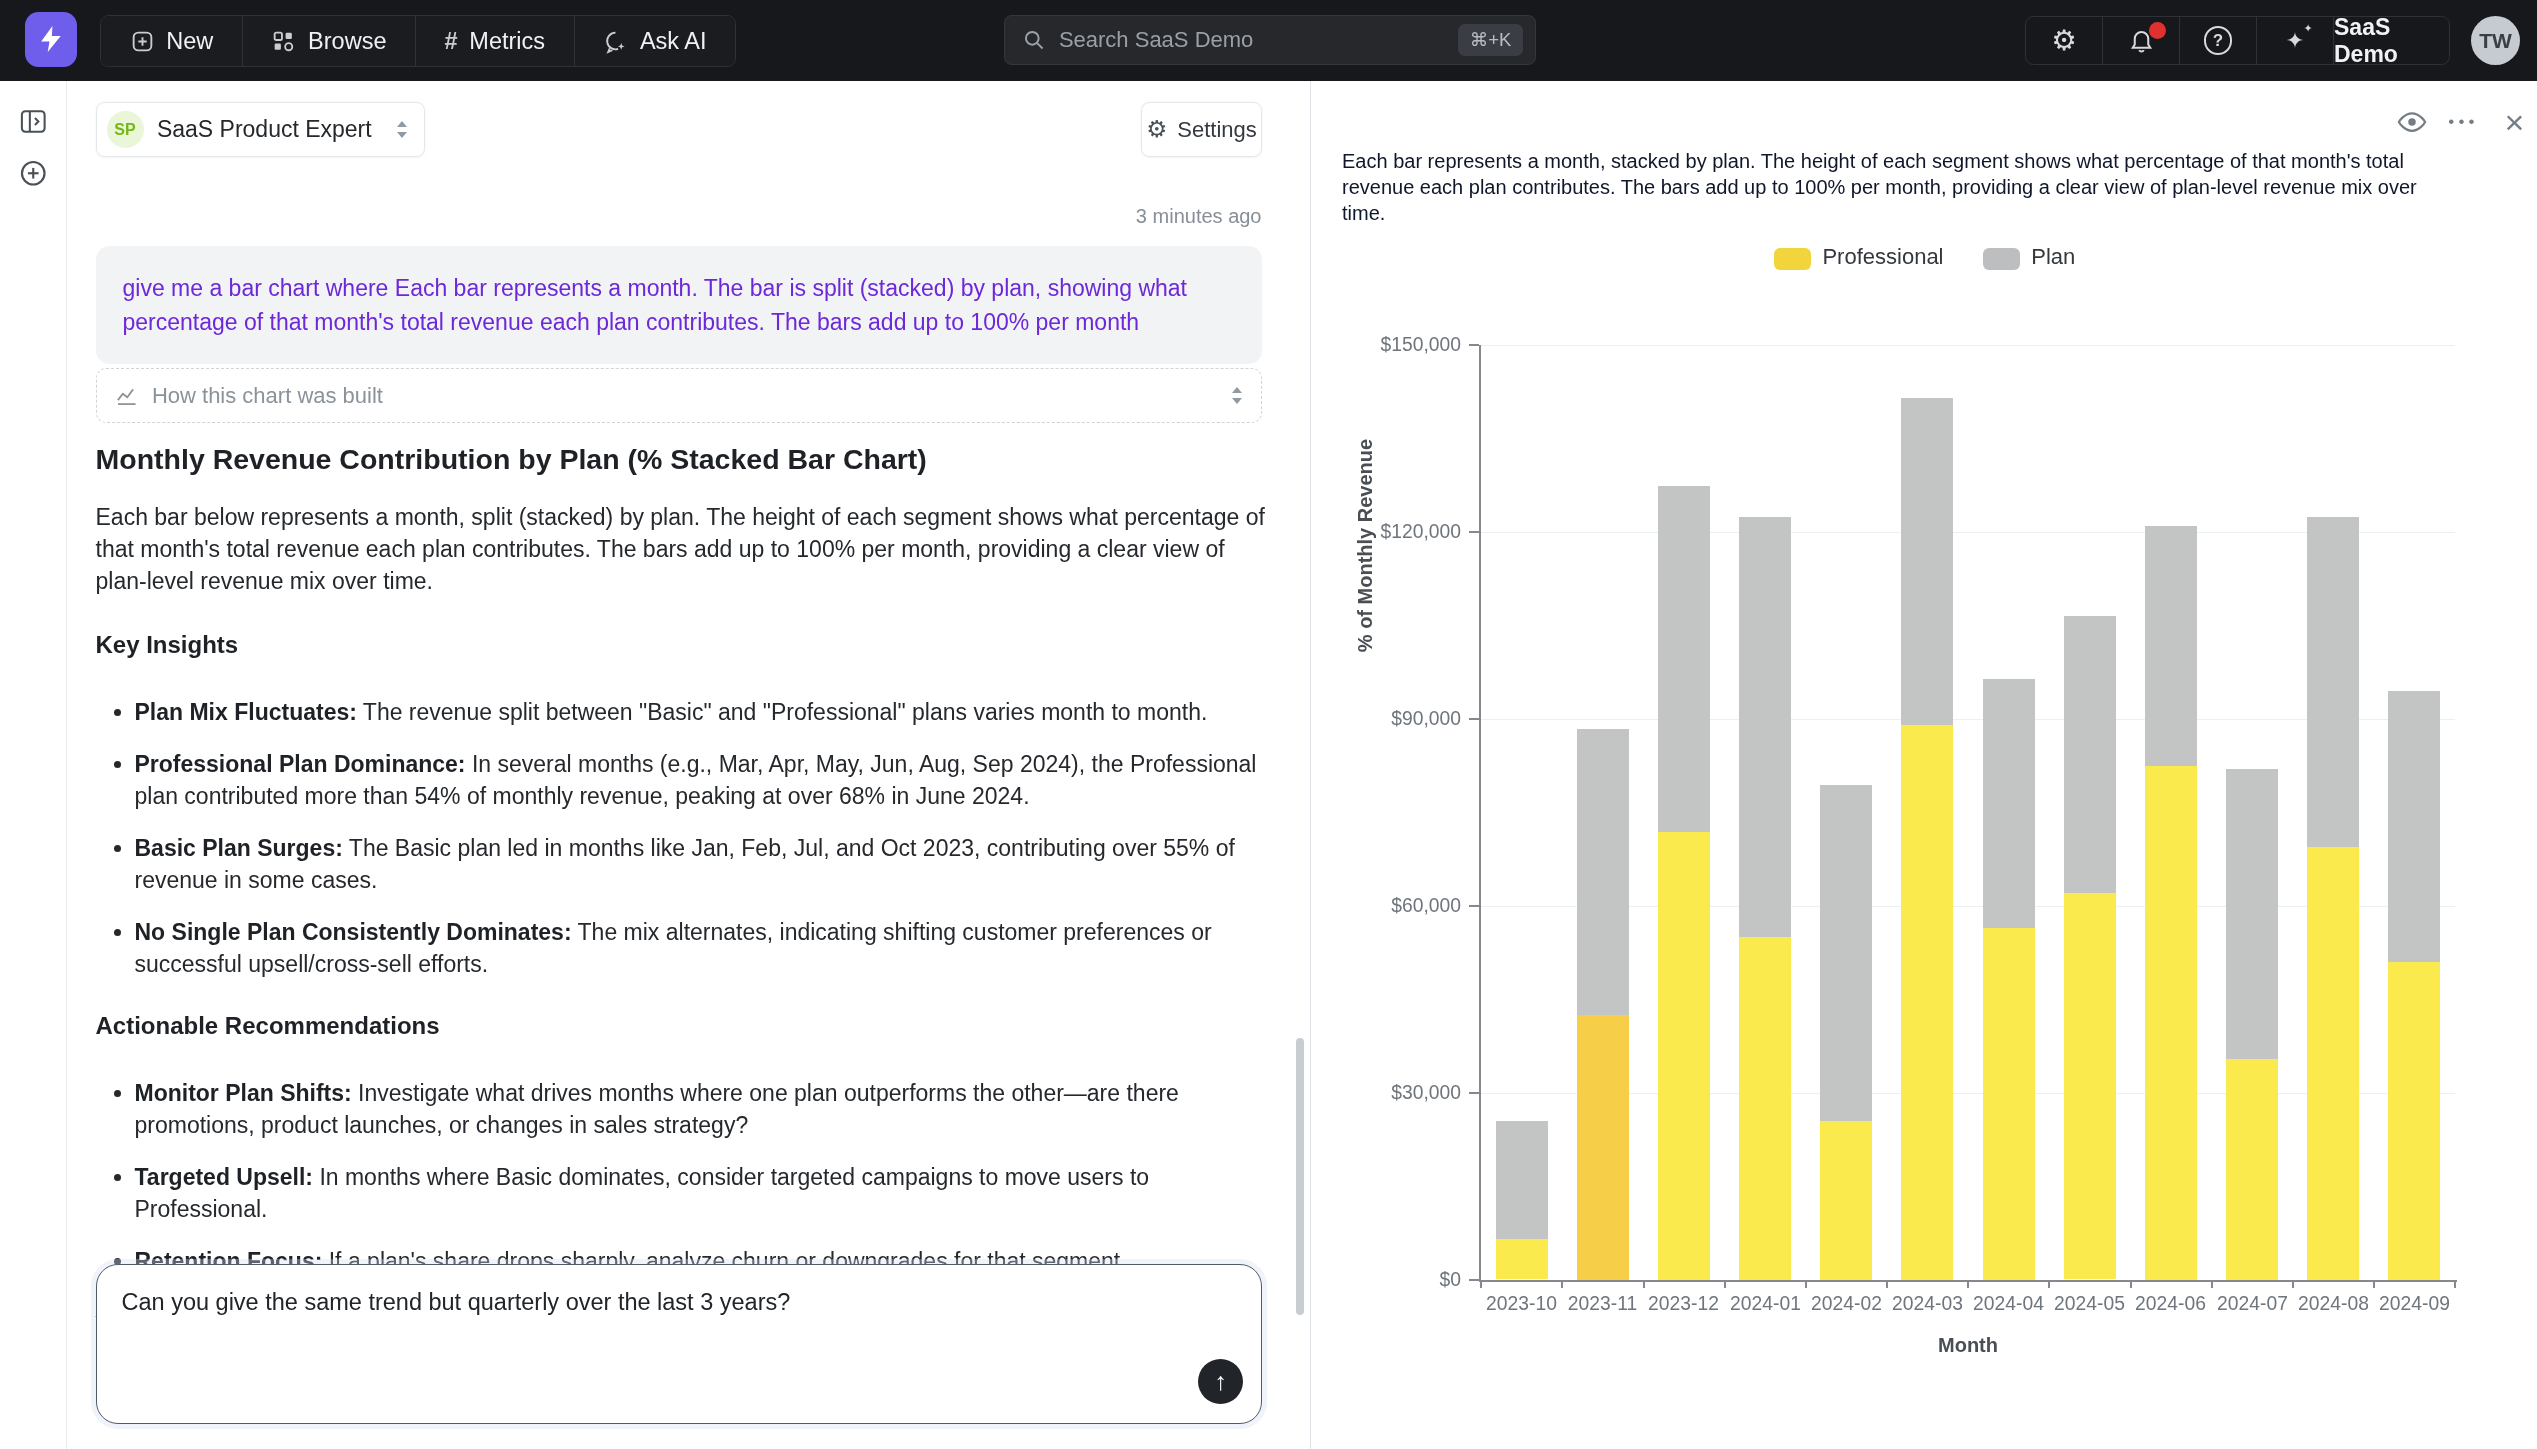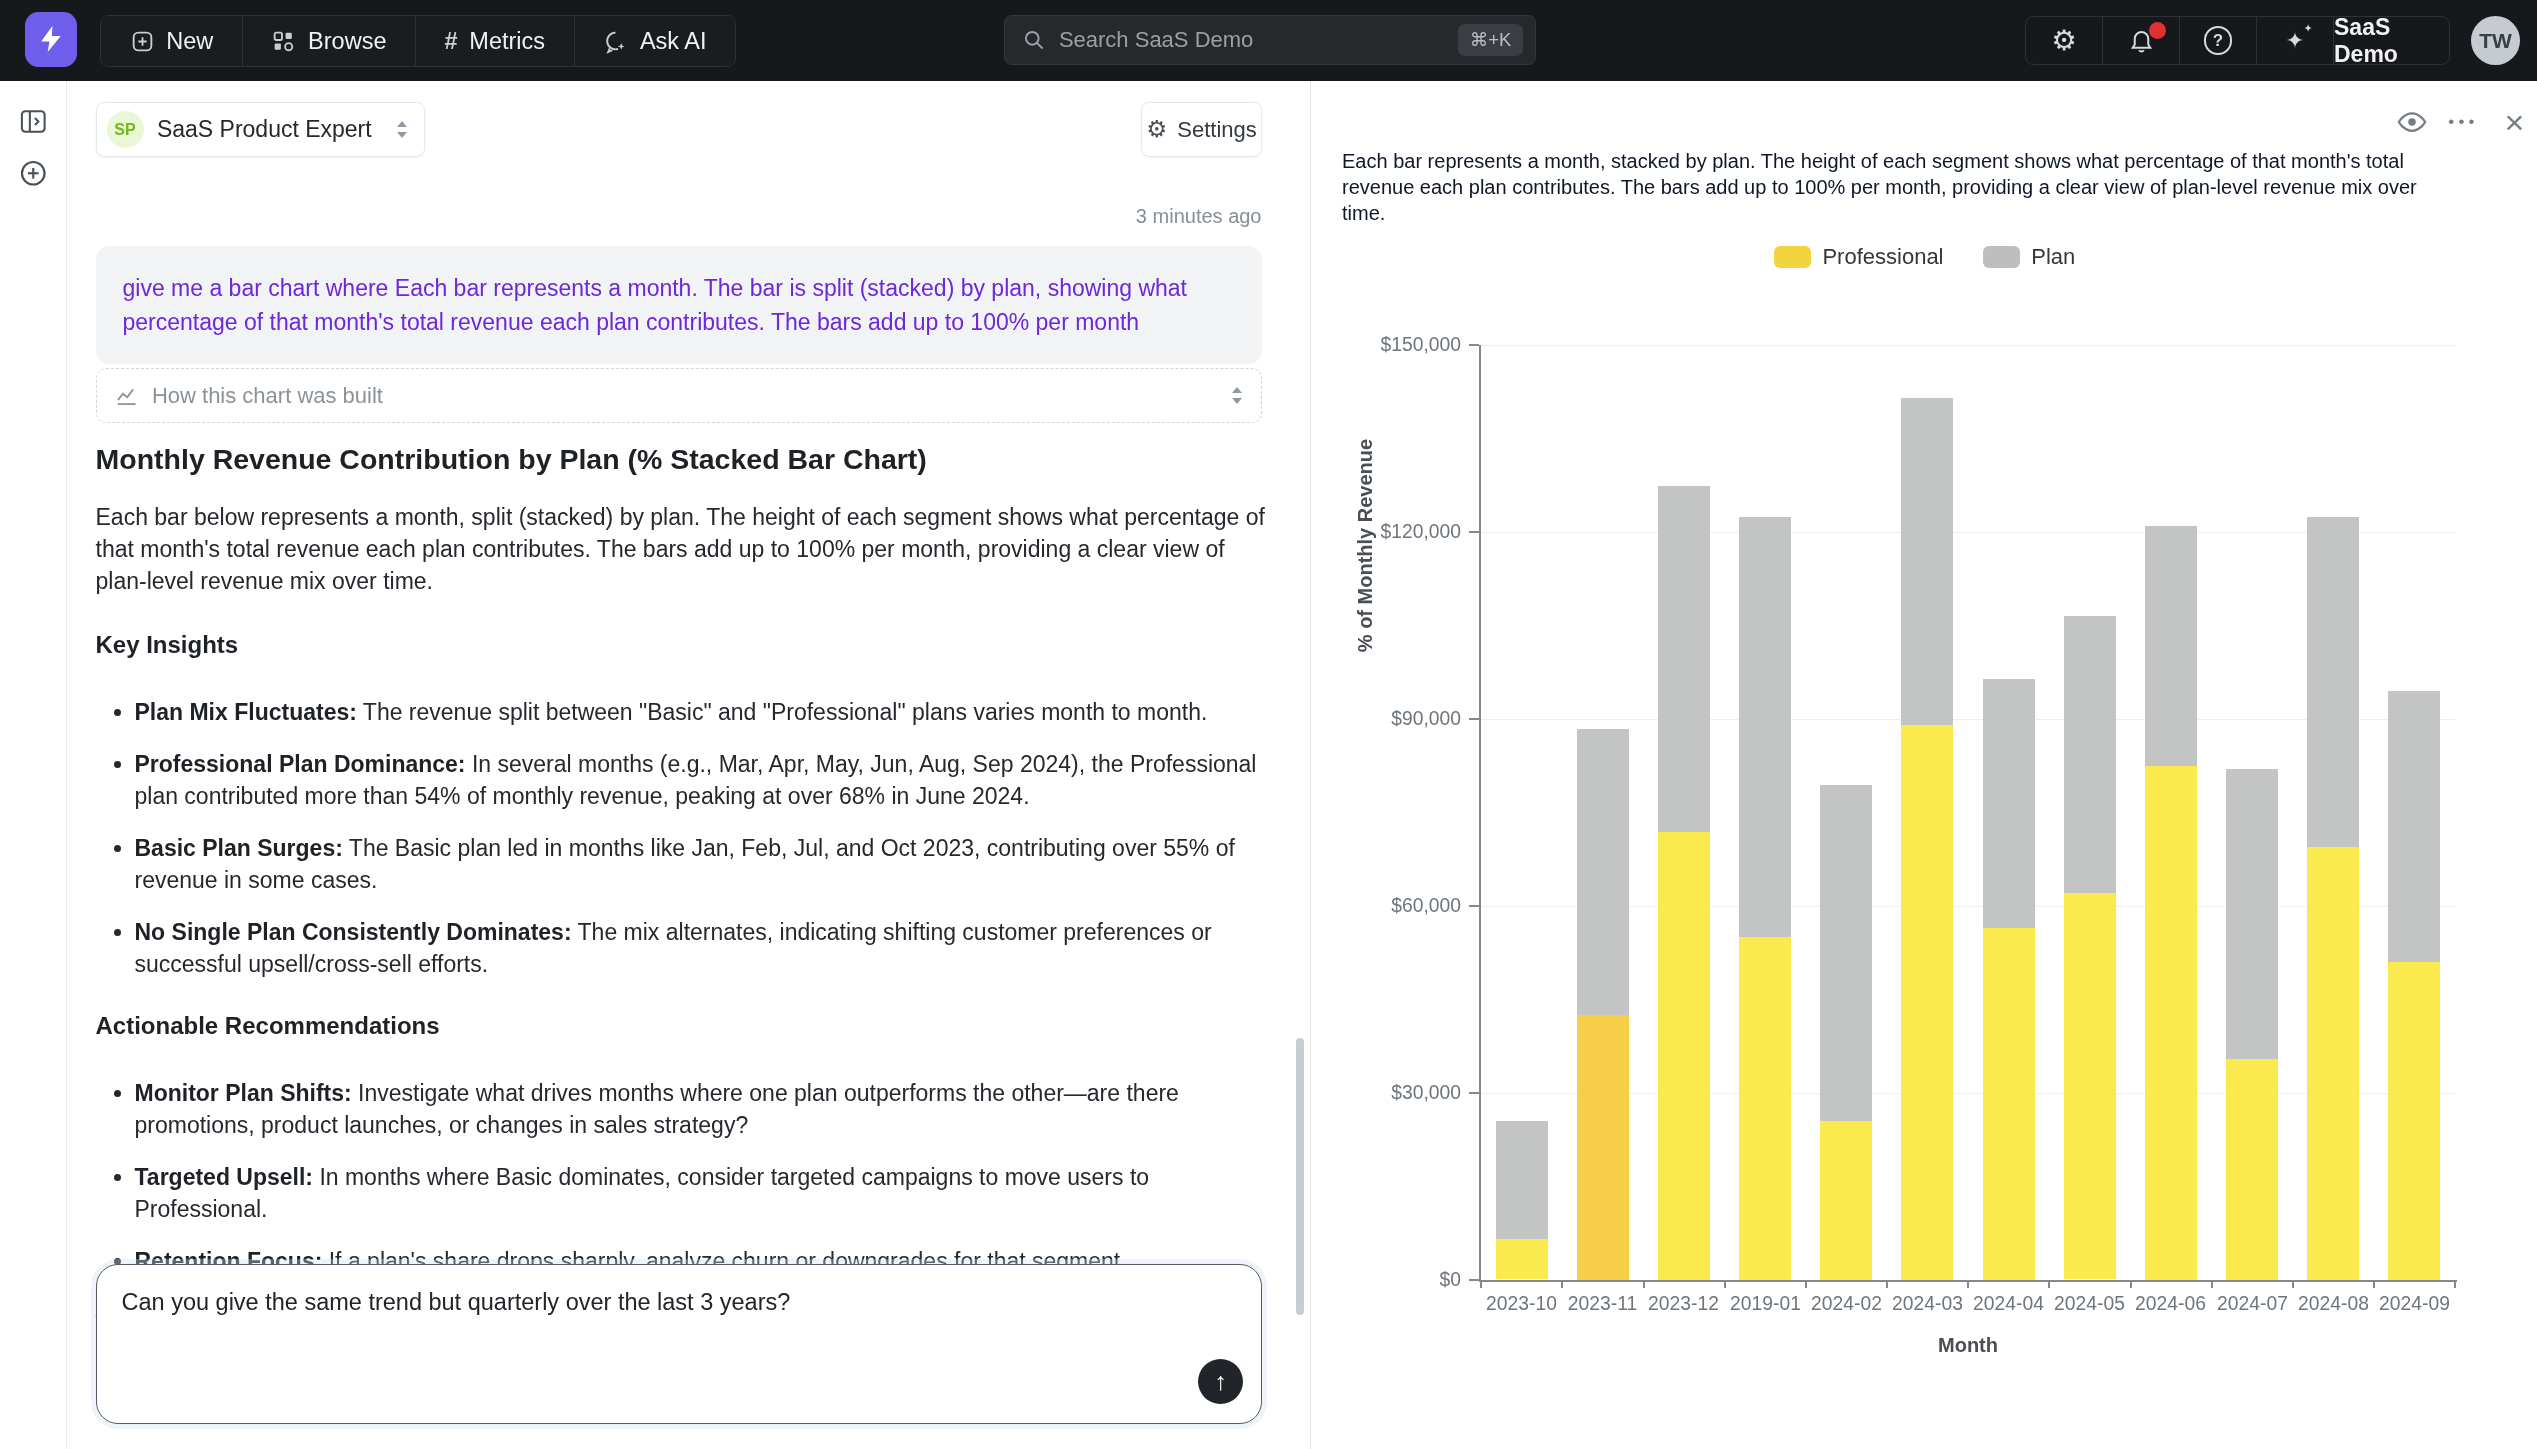--- a/index.html
+++ b/index.html
@@ -87,21 +87,21 @@
     background:#C7CDD3; border-radius:4.2px; cursor:pointer; }
 
   
   .panel { position:absolute; left:1311px; top:81px; width:1227px; height:1369px; background:#fff; }
   .panel-title { position:absolute; left:31px; top:22px; width:1033px; font-size:26px; font-weight:700; color:#1A1D21; }
   .panel-ico { position:absolute; top:23.5px; width:35px; height:35px; display:flex; align-items:center;
     justify-content:center; cursor:pointer; color:#757E86; }
   .panel-desc { position:absolute; left:31px; top:67px; width:1085px; font-size:20px; line-height:26px; color:#0f172a; }
   .legend { position:absolute; left:0; top:163px; width:1227px; display:flex; justify-content:center;
     align-items:center; gap:39px; }
-  .legend-item { display:flex; align-items:center; gap:11.8px; cursor:pointer; }
+  .legend-item { display:flex; align-items:flex-end; gap:11.8px; cursor:pointer; }
   .legend-swatch { width:37px; height:22px; border-radius:5.9px; }
   .legend-label { font-size:22px; color:#33383D; }
 
   .chart-area { position:absolute; left:170px; top:264px; width:974px; height:935px; }
   .chart-area .axis-y { position:absolute; left:-1.7px; top:0; width:1.7px; height:100%; background:#85898E; }
   .chart-area .axis-x { position:absolute; left:-1.7px; bottom:-1.7px; width:calc(100% + 3.4px); height:1.7px; background:#85898E; }
   .gridline { position:absolute; left:0; width:100%; height:0.8px; background:#ECEFF3; }
   .ytick { position:absolute; left:-11.8px; width:10px; height:1.7px; background:#85898E; }
   .ylabel { position:absolute; right:calc(100% + 20px); width:168px; text-align:right;
     font-size:19.3px; color:#6E757C; }
@@ -349,21 +349,21 @@
       <div class="xlabel" style="left: 81px; width: 81px;">2023-11</div>
       <div class="bar" style="left: 177px; width: 52px; height: 794px;">
         <div class="seg-basic" style="height: 346px; background: rgb(195, 196, 196);"></div>
         <div class="seg-pro" style="height: 449px; background: rgb(251, 234, 77);"></div>
       </div>
       <div class="xlabel" style="left: 162px; width: 81px;">2023-12</div>
       <div class="bar" style="left: 258px; width: 52px; height: 763px;">
         <div class="seg-basic" style="height: 421px; background: rgb(195, 196, 196);"></div>
         <div class="seg-pro" style="height: 343px; background: rgb(251, 234, 77);"></div>
       </div>
-      <div class="xlabel" style="left: 244px; width: 81px;">2019-01</div>
+      <div class="xlabel" style="left: 244px; width: 81px;">2024-01</div>
       <div class="bar" style="left: 339px; width: 52px; height: 495px;">
         <div class="seg-basic" style="height: 336px; background: rgb(195, 196, 196);"></div>
         <div class="seg-pro" style="height: 159px; background: rgb(251, 234, 77);"></div>
       </div>
       <div class="xlabel" style="left: 325px; width: 81px;">2024-02</div>
       <div class="bar" style="left: 420px; width: 52px; height: 882px;">
         <div class="seg-basic" style="height: 327px; background: rgb(195, 196, 196);"></div>
         <div class="seg-pro" style="height: 555px; background: rgb(251, 234, 77);"></div>
       </div>
       <div class="xlabel" style="left: 406px; width: 81px;">2024-03</div>

